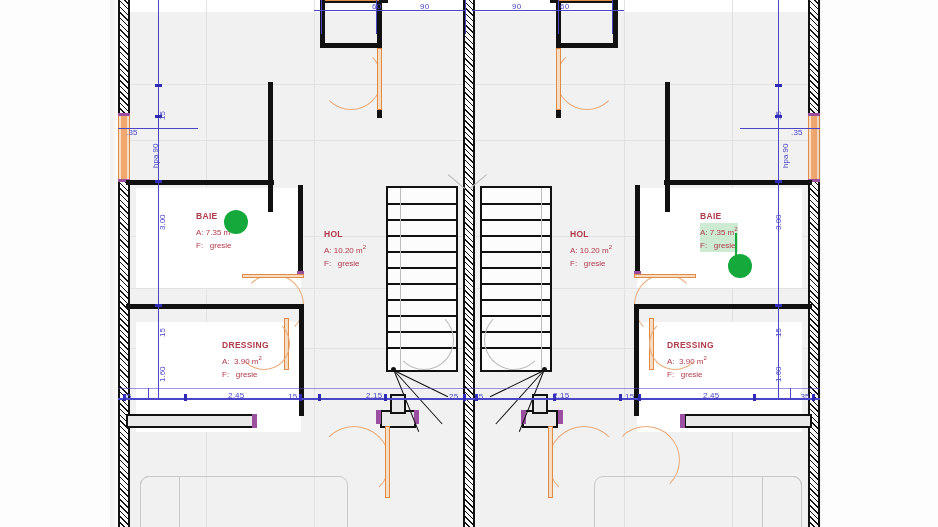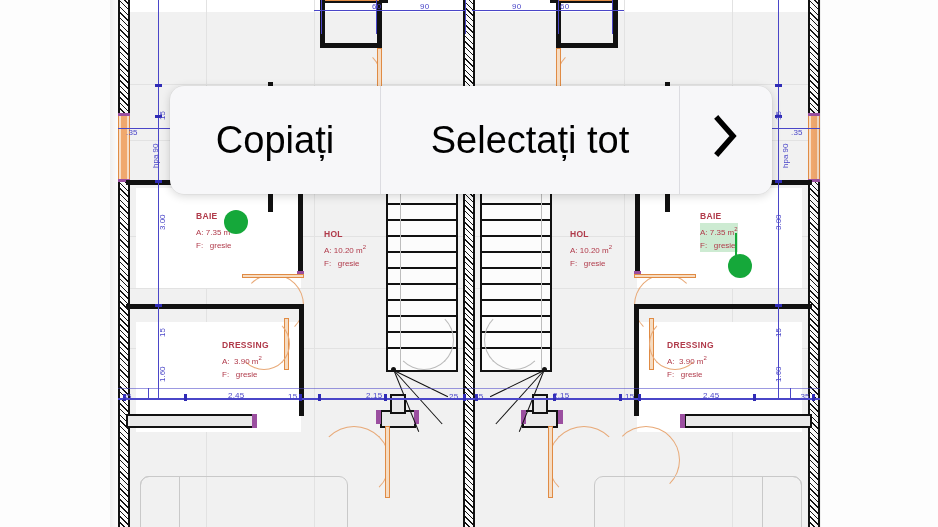--- a/index.html
+++ b/index.html
@@ -385,30 +385,17 @@
     <span class="rrow"><span>A:</span>
       &nbsp;<span>3.90 m</span><sup>2</sup></span>
     <span class="rrow"><span>F:</span>
       &nbsp;&nbsp;<span>gresie</span></span>
   </div>
 
   <div class="handle" style="left:224px;top:210px;width:24px;height:24px;"></div>
   <div class="handle-stem" style="left:735px;top:233px;height:24px;"></div>
   <div class="handle" style="left:728px;top:254px;width:24px;height:24px;"></div>
 
-  <div class="ctxbar">
-    <div class="ctxitem ctx-copy">Copiați</div>
-    <div class="ctxdiv"></div>
-    <div class="ctxitem ctx-selall">Selectați tot</div>
-    <div class="ctxdiv"></div>
-    <div class="ctxitem ctx-more">
-      <span class="chev">
-        <svg width="26" height="44" viewBox="0 0 26 44" aria-hidden="true">
-          <path d="M5 5 L20 22 L5 39" fill="none" stroke="#000" stroke-width="5.5" stroke-linecap="square" stroke-linejoin="miter"></path>
-        </svg>
-      </span>
-    </div>
-  </div>
 
   <div class="edge-shadow-l"></div>
   <div class="edge-shadow-r"></div>
 
 </div>
 
 </body></html>

